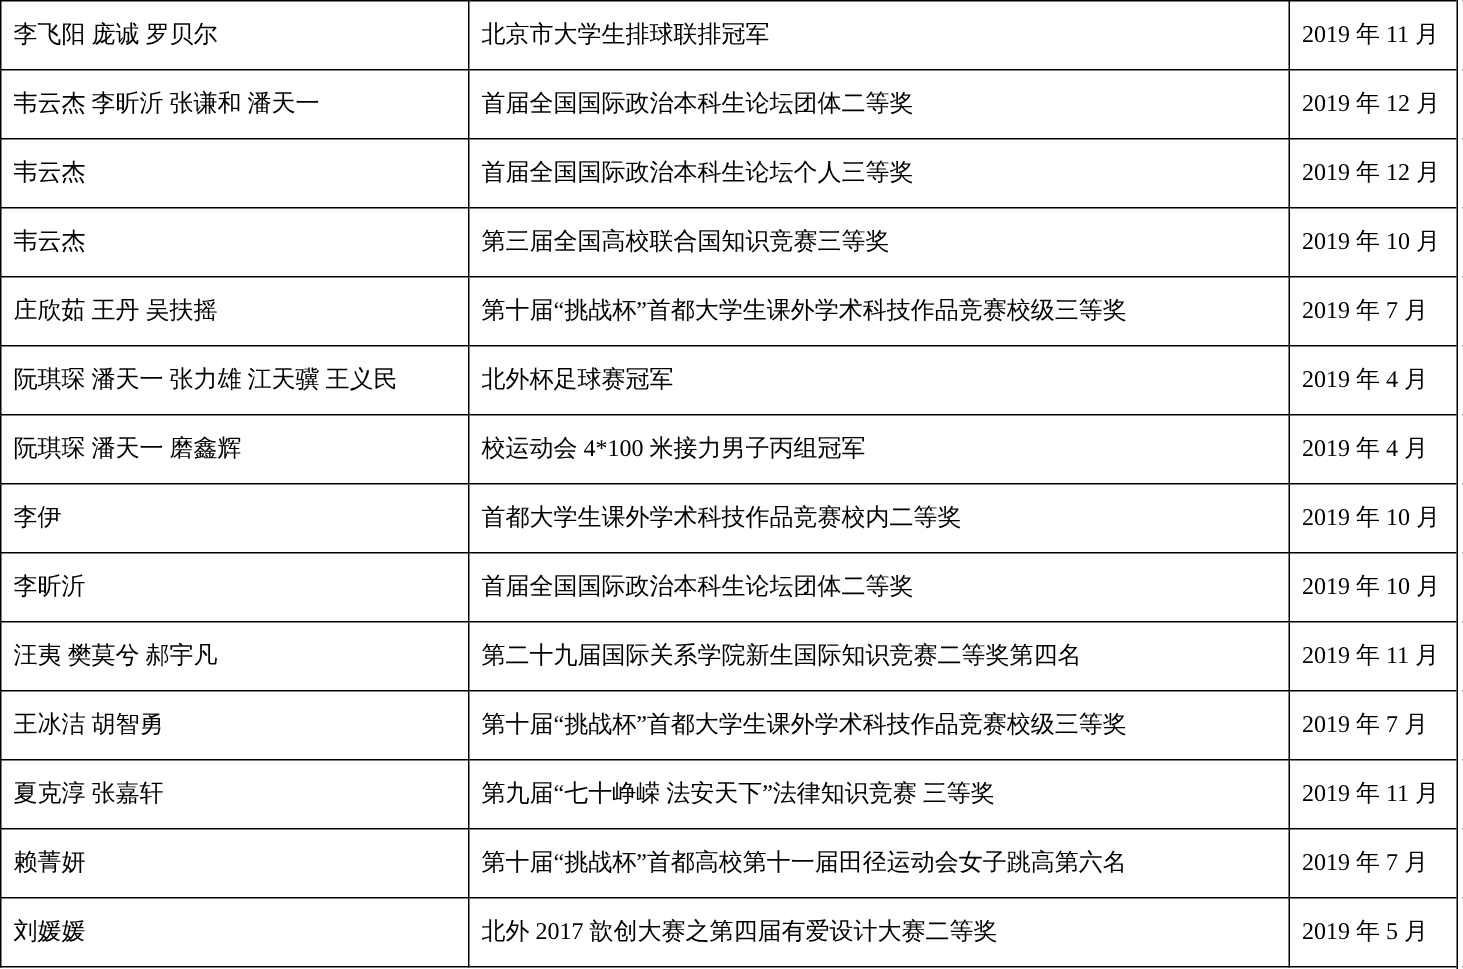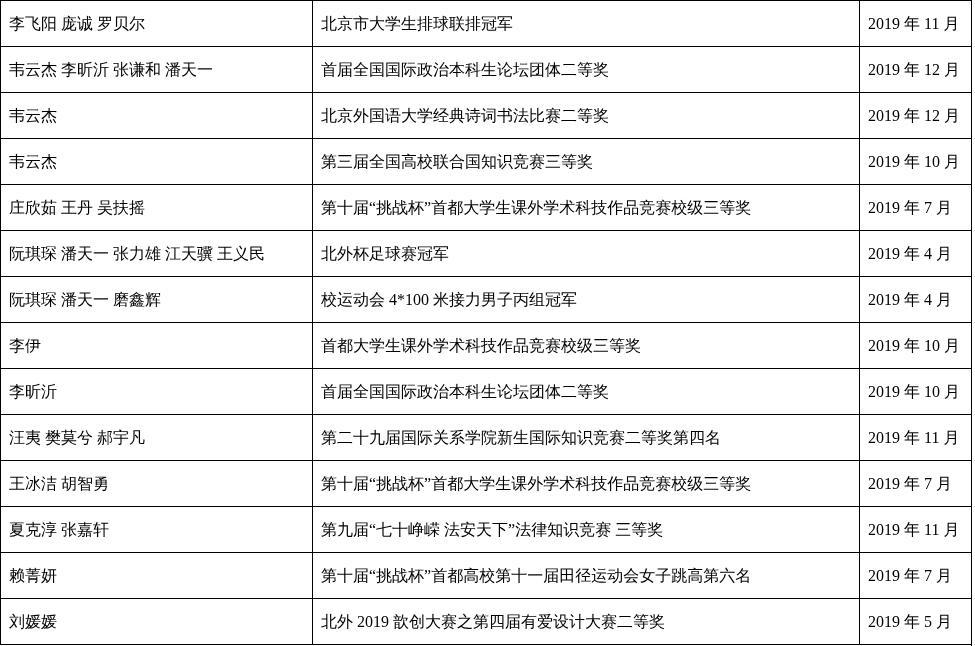--- a/index.html
+++ b/index.html
@@ -69,21 +69,21 @@
         <td class="col-award">北京市大学生排球联排冠军</td>
         <td class="col-date">2019 年 11 月</td>
       </tr>
       <tr>
         <td class="col-names">韦云杰  李昕沂  张谦和  潘天一</td>
         <td class="col-award">首届全国国际政治本科生论坛团体二等奖</td>
         <td class="col-date">2019 年 12 月</td>
       </tr>
       <tr>
         <td class="col-names">韦云杰</td>
-        <td class="col-award">北京外国语大学经典诗词书法比赛二等奖</td>
+        <td class="col-award">首届全国国际政治本科生论坛个人三等奖</td>
         <td class="col-date">2019 年 12 月</td>
       </tr>
       <tr>
         <td class="col-names">韦云杰</td>
         <td class="col-award">第三届全国高校联合国知识竞赛三等奖</td>
         <td class="col-date">2019 年 10 月</td>
       </tr>
       <tr>
         <td class="col-names">庄欣茹  王丹  吴扶摇</td>
         <td class="col-award">第十届“挑战杯”首都大学生课外学术科技作品竞赛校级三等奖</td>
@@ -94,21 +94,21 @@
         <td class="col-award">北外杯足球赛冠军</td>
         <td class="col-date">2019 年 4 月</td>
       </tr>
       <tr>
         <td class="col-names">阮琪琛  潘天一  磨鑫辉</td>
         <td class="col-award">校运动会 4*100 米接力男子丙组冠军</td>
         <td class="col-date">2019 年 4 月</td>
       </tr>
       <tr>
         <td class="col-names">李伊</td>
-        <td class="col-award">首都大学生课外学术科技作品竞赛校级三等奖</td>
+        <td class="col-award">首都大学生课外学术科技作品竞赛校内二等奖</td>
         <td class="col-date">2019 年 10 月</td>
       </tr>
       <tr>
         <td class="col-names">李昕沂</td>
         <td class="col-award">首届全国国际政治本科生论坛团体二等奖</td>
         <td class="col-date">2019 年 10 月</td>
       </tr>
       <tr>
         <td class="col-names">汪夷  樊莫兮  郝宇凡</td>
         <td class="col-award">第二十九届国际关系学院新生国际知识竞赛二等奖第四名</td>
@@ -124,19 +124,19 @@
         <td class="col-award">第九届“七十峥嵘  法安天下”法律知识竞赛  三等奖</td>
         <td class="col-date">2019 年 11 月</td>
       </tr>
       <tr>
         <td class="col-names">赖菁妍</td>
         <td class="col-award">第十届“挑战杯”首都高校第十一届田径运动会女子跳高第六名</td>
         <td class="col-date">2019 年 7 月</td>
       </tr>
       <tr>
         <td class="col-names">刘媛媛</td>
-        <td class="col-award">北外 2019 歆创大赛之第四届有爱设计大赛二等奖</td>
+        <td class="col-award">北外 2017 歆创大赛之第四届有爱设计大赛二等奖</td>
         <td class="col-date">2019 年 5 月</td>
       </tr>
     </tbody>
   </table>
   <div class="edge-sliver"></div>
 </div>
 
 </body></html>

